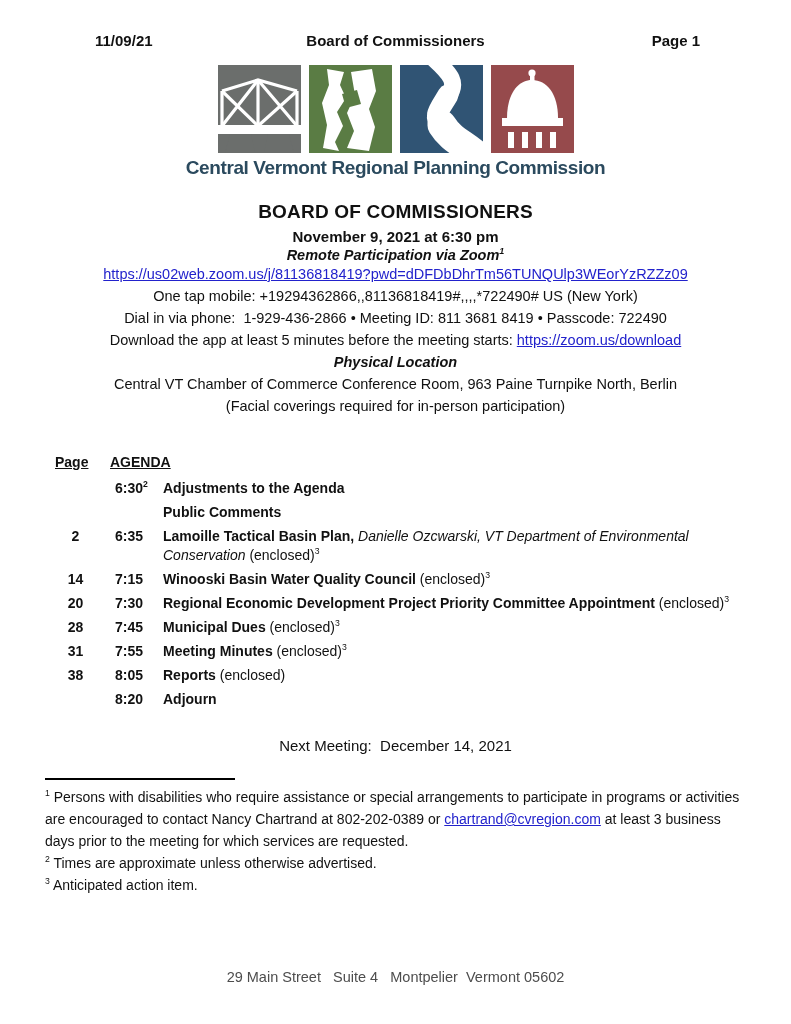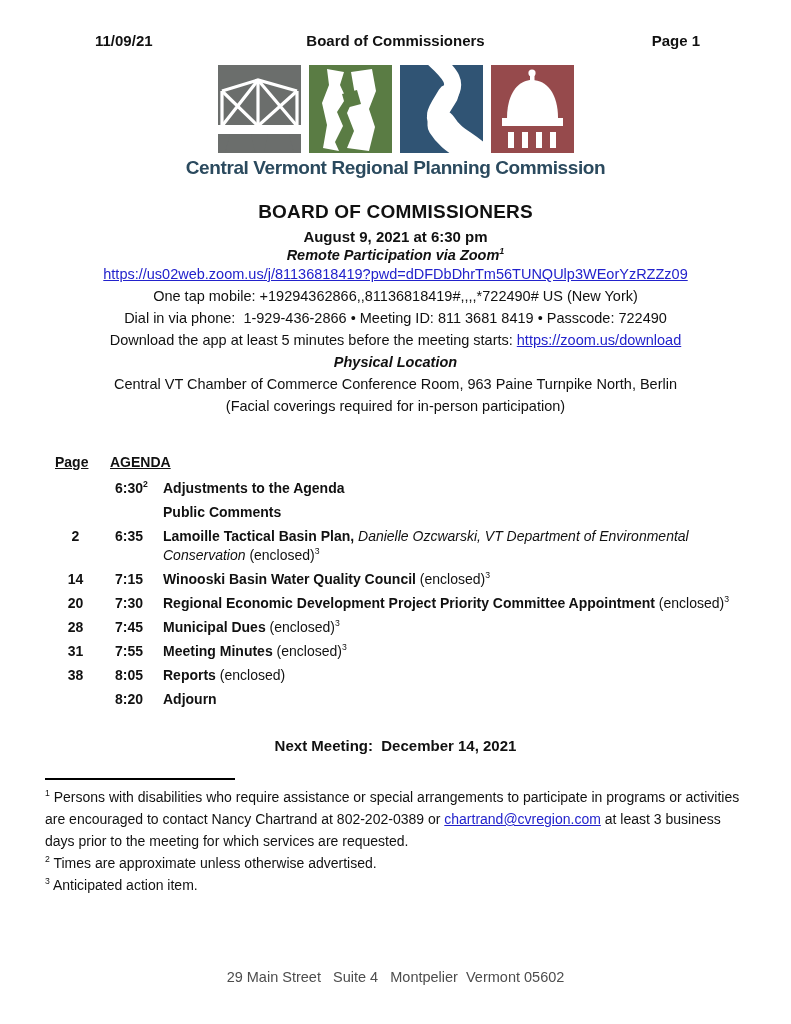--- a/index.html
+++ b/index.html
@@ -30,21 +30,21 @@
 
   
   .agenda { margin-top:36px; margin-left:10px; font-size:14px; }
   .agenda-head { display:grid; grid-template-columns:55px 1fr; line-height:19px; margin-bottom:7px; }
   .agenda-head span { font-weight:bold; text-decoration:underline; }
   .agenda-row { display:grid; grid-template-columns:55px 53px 1fr; line-height:19px; margin-bottom:5px; }
   .col-page { text-align:center; font-weight:bold; padding-right:14px; }
   .col-time { font-weight:bold; padding-left:5px; }
   .col-text span { white-space:pre-wrap; }
 
-  .next-meeting { margin-top:28px; text-align:center; font-size:15px; font-weight:bold; white-space:pre-wrap; }
+  .next-meeting { margin-top:28px; text-align:center; font-size:15px; font-weight:normal; white-space:pre-wrap; }
 
   
   .fn-rule { margin-top:24px; width:190px; border-top:2px solid #000; }
   .footnotes { margin-top:6px; font-size:14px; line-height:22px; }
   .footnotes p { white-space:pre-wrap; }
 
   
   .doc-footer { margin-top:26px; text-align:center; color:#4d4d4d; font-size:14.5px; line-height:22px; white-space:pre-wrap; }
 </style>
 </head>
@@ -94,21 +94,21 @@
         <rect x="17" y="67" width="6" height="16" fill="#ffffff"></rect>
         <rect x="31" y="67" width="6" height="16" fill="#ffffff"></rect>
         <rect x="45" y="67" width="6" height="16" fill="#ffffff"></rect>
         <rect x="59" y="67" width="6" height="16" fill="#ffffff"></rect>
       </svg>
     </div>
     <div class="logo-caption">Central Vermont Regional Planning Commission</div>
   </div>
 
   <div class="m-title">BOARD OF COMMISSIONERS</div>
-  <div class="m-date">August 9, 2021 at 6:30 pm</div>
+  <div class="m-date">November 9, 2021 at 6:30 pm</div>
   <div class="m-remote"><span>Remote Participation via Zoom</span><sup>1</sup></div>
 
   <div class="info-line"><a class="link">https://us02web.zoom.us/j/81136818419?pwd=dDFDbDhrTm56TUNQUlp3WEorYzRZZz09</a></div>
   <div class="info-line">One tap mobile: +19294362866,,81136818419#,,,,*722490# US (New York)</div>
   <div class="info-line">Dial in via phone:  1-929-436-2866 • Meeting ID: 811 3681 8419 • Passcode: 722490</div>
   <div class="info-line"><span>Download the app at least 5 minutes before the meeting starts: </span><a class="link">https://zoom.us/download</a></div>
   <div class="info-line bold italic">Physical Location</div>
   <div class="info-line">Central VT Chamber of Commerce Conference Room, 963 Paine Turnpike North, Berlin</div>
   <div class="info-line">(Facial coverings required for in-person participation)</div>
 

